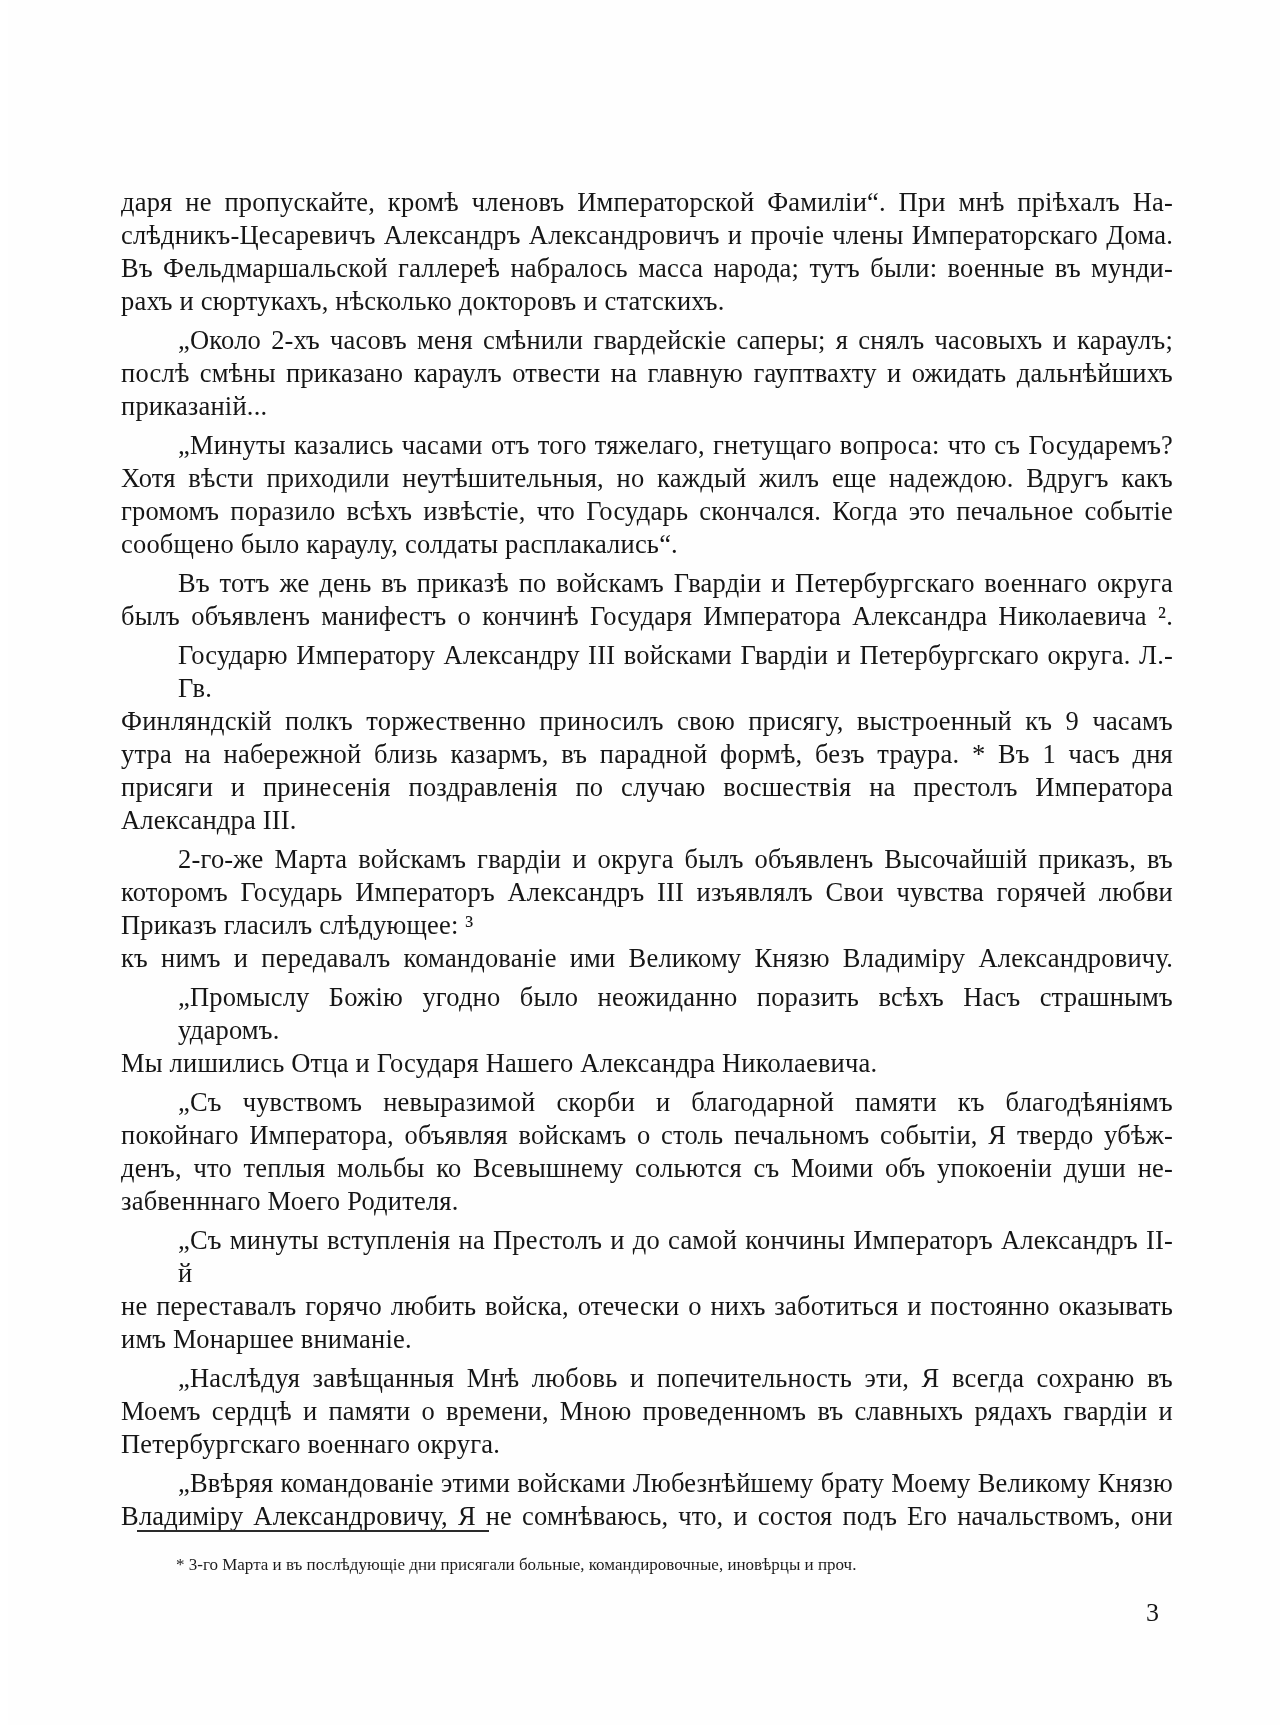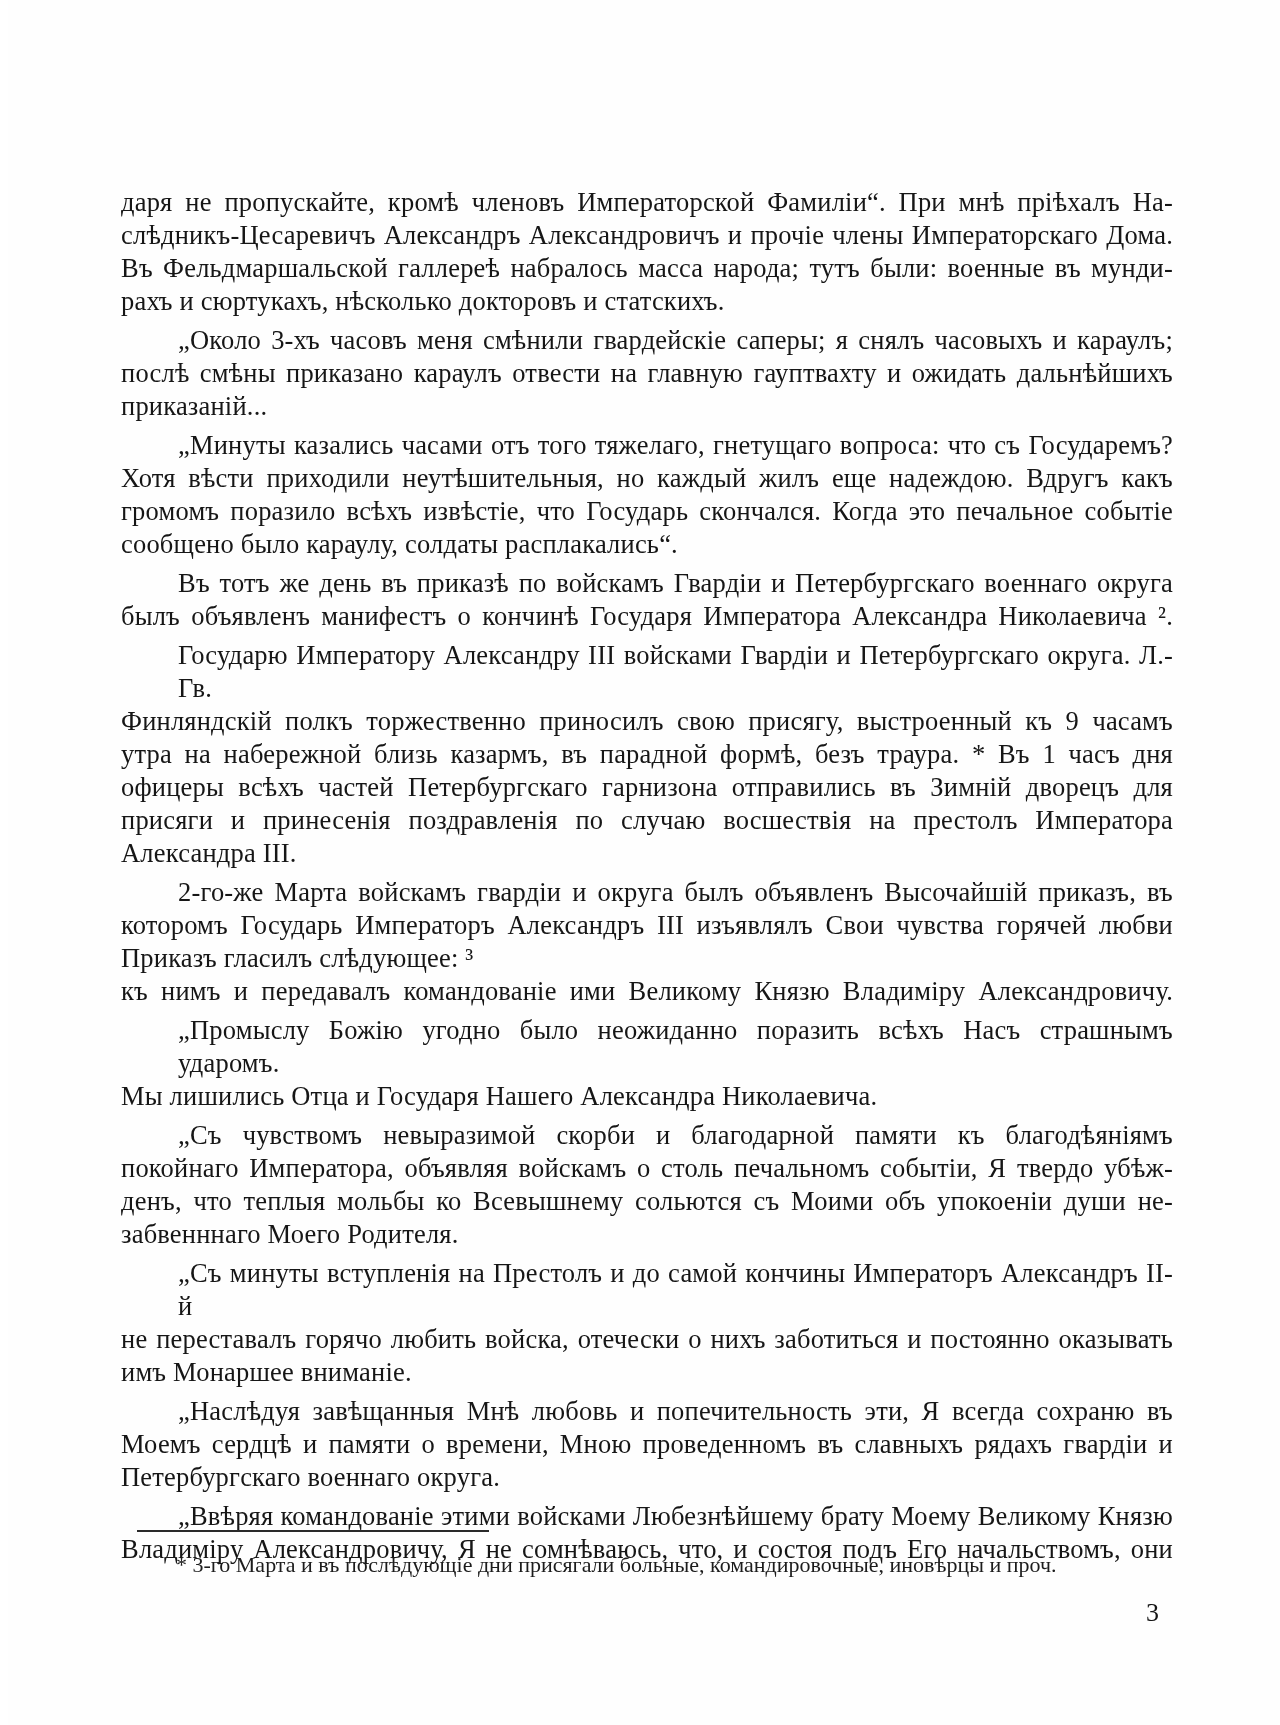--- a/index.html
+++ b/index.html
@@ -48,21 +48,21 @@
     top: 1530px;
     width: 1052px;
   }
   .footnote-separator {
     width: 352px;
     height: 0;
     border-top: 2px solid #2a2a2a;
     margin: 0 0 20px 16px;
   }
   .footnote {
-    font-size: 22px;
+    font-size: 17px;
     line-height: 26px;
     padding-left: 55px;
     color: #1c1c1c;
   }
   .page-number {
     position: absolute;
     left: 1138px;
     top: 1598px;
     font-size: 26px;
     color: #161616;
@@ -74,39 +74,38 @@
 <div class="page">
 
   <div class="text-block">
       <div class="paragraph">
         <div class="text-line">даря не пропускайте, кромѣ членовъ Императорской Фамиліи“. При мнѣ пріѣхалъ На-</div>
         <div class="text-line">слѣдникъ-Цесаревичъ Александръ Александровичъ и прочіе члены Императорскаго Дома.</div>
         <div class="text-line">Въ Фельдмаршальской галлереѣ набралось масса народа; тутъ были: военные въ мунди-</div>
         <div class="text-line last">рахъ и сюртукахъ, нѣсколько докторовъ и статскихъ.</div>
       </div>
       <div class="paragraph indent">
-        <div class="text-line">„Около 3-хъ часовъ меня смѣнили гвардейскіе саперы; я снялъ часовыхъ и караулъ;</div>
+        <div class="text-line">„Около 2-хъ часовъ меня смѣнили гвардейскіе саперы; я снялъ часовыхъ и караулъ;</div>
         <div class="text-line">послѣ смѣны приказано караулъ отвести на главную гауптвахту и ожидать дальнѣйшихъ</div>
         <div class="text-line last">приказаній...</div>
       </div>
       <div class="paragraph indent">
         <div class="text-line">„Минуты казались часами отъ того тяжелаго, гнетущаго вопроса: что съ Государемъ?</div>
         <div class="text-line">Хотя вѣсти приходили неутѣшительныя, но каждый жилъ еще надеждою. Вдругъ какъ</div>
         <div class="text-line">громомъ поразило всѣхъ извѣстіе, что Государь скончался. Когда это печальное событіе</div>
         <div class="text-line last">сообщено было караулу, солдаты расплакались“.</div>
       </div>
       <div class="paragraph indent">
         <div class="text-line">Въ тотъ же день въ приказѣ по войскамъ Гвардіи и Петербургскаго военнаго округа</div>
         <div class="text-line">былъ объявленъ манифестъ о кончинѣ Государя Императора Александра Николаевича ².</div>
       </div>
       <div class="paragraph indent">
         <div class="text-line">Государю Императору Александру III войсками Гвардіи и Петербургскаго округа. Л.-Гв.</div>
         <div class="text-line">Финляндскій полкъ торжественно приносилъ свою присягу, выстроенный къ 9 часамъ</div>
         <div class="text-line">утра на набережной близь казармъ, въ парадной формѣ, безъ траура. * Въ 1 часъ дня</div>
-        <div class="text-line">офицеры всѣхъ частей Петербургскаго гарнизона отправились въ Зимній дворецъ для</div>
         <div class="text-line">присяги и принесенія поздравленія по случаю восшествія на престолъ Императора</div>
         <div class="text-line last">Александра III.</div>
       </div>
       <div class="paragraph indent">
         <div class="text-line">2-го-же Марта войскамъ гвардіи и округа былъ объявленъ Высочайшій приказъ, въ</div>
         <div class="text-line">которомъ Государь Императоръ Александръ III изъявлялъ Свои чувства горячей любви</div>
         <div class="text-line last">Приказъ гласилъ слѣдующее: ³</div>
         <div class="text-line">къ нимъ и передавалъ командованіе ими Великому Князю Владиміру Александровичу.</div>
       </div>
       <div class="paragraph indent">

